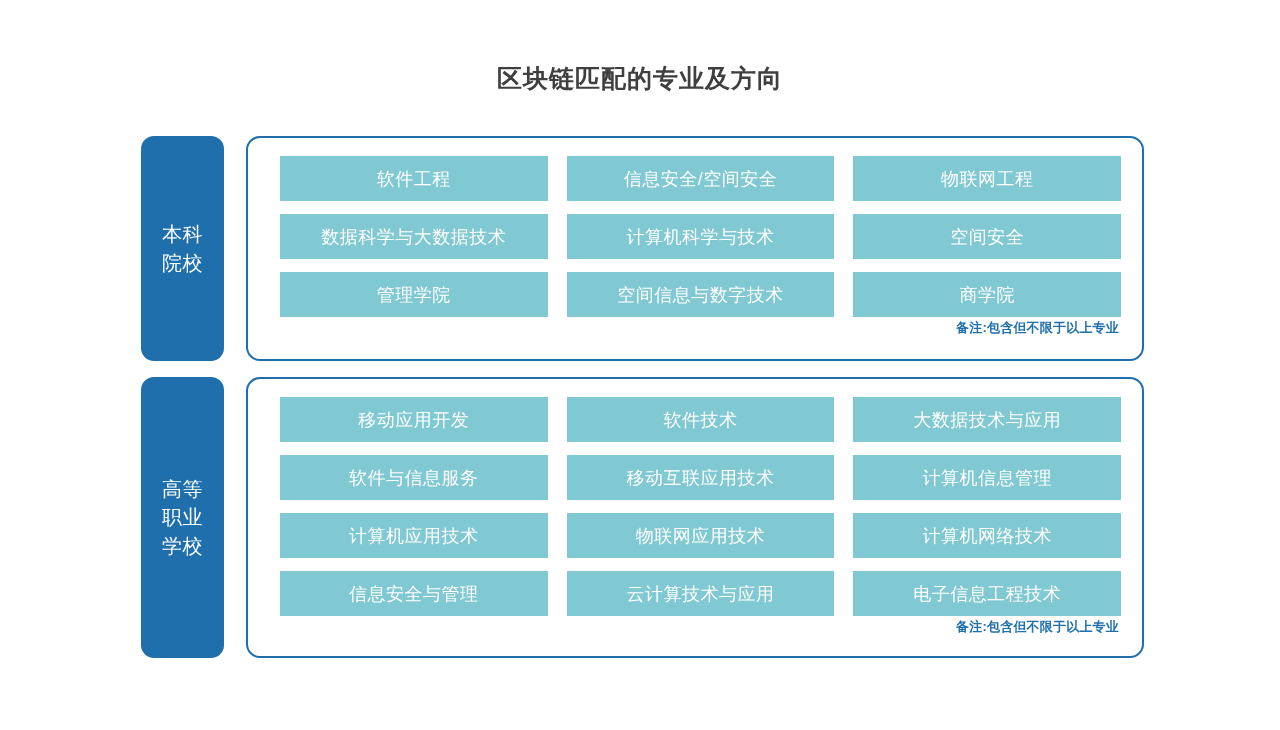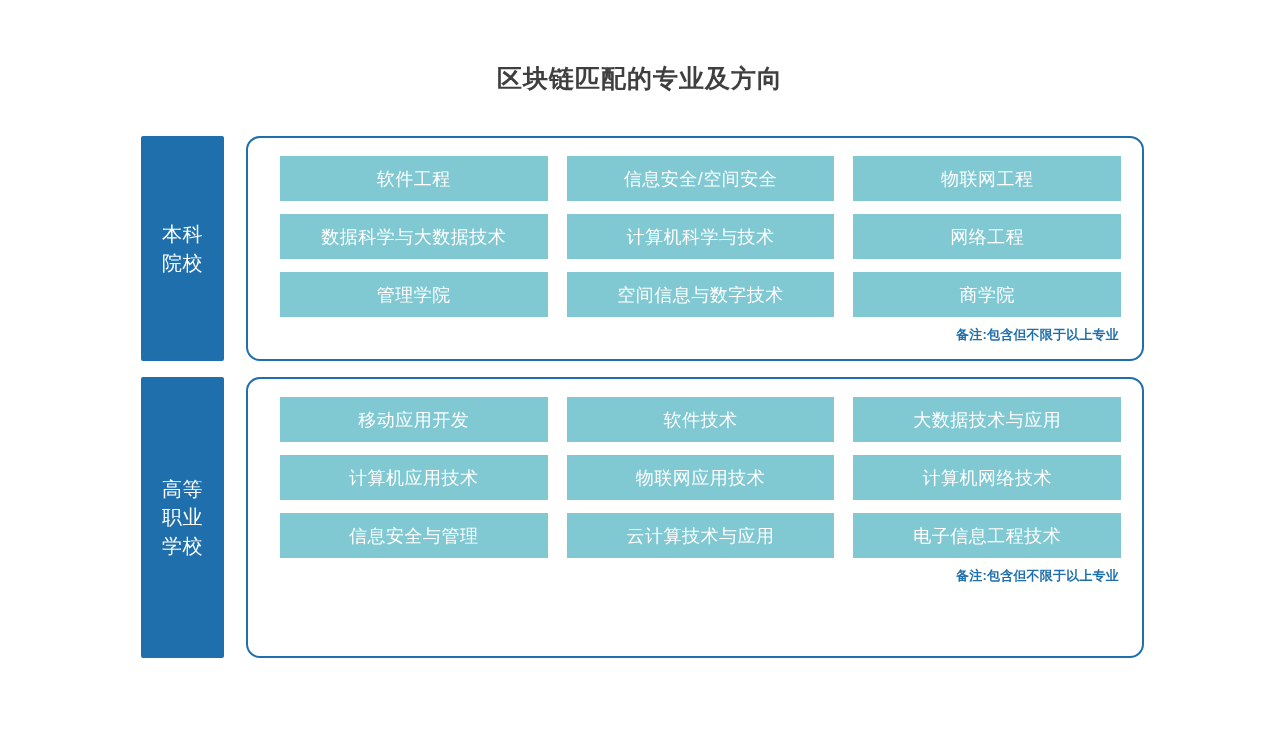--- a/index.html
+++ b/index.html
@@ -41,21 +41,21 @@
     display: flex;
     align-items: stretch;
   }
   .section-undergrad { top: 136px; height: 225px; }
   .section-vocational { top: 377px; height: 281px; }
 
   .tier-label {
     width: 83px;
     flex: 0 0 83px;
     background: #1F6FAD;
-    border-radius: 2px;
+    border-radius: 13px;
     display: flex;
     align-items: center;
     justify-content: center;
     color: #ffffff;
     font-size: 20px;
     line-height: 1.42;
     text-align: center;
     letter-spacing: 0.5px;
     font-weight: 400;
   }
@@ -92,21 +92,21 @@
     display: flex;
     align-items: center;
     justify-content: center;
     font-size: 18px;
     letter-spacing: 0.5px;
     white-space: nowrap;
     box-sizing: border-box;
   }
 
   .panel-note {
-    margin-top: 9px;
+    margin-top: 2px;
     text-align: right;
     font-size: 13px;
     font-weight: 700;
     color: #1F6FAD;
     letter-spacing: 0.2px;
     padding-right: 2px;
   }
 </style>
 </head>
 <body>
@@ -123,21 +123,21 @@
     <div class="panel">
       <div class="grid">
         <div class="grid-row">
           <div class="major-chip">软件工程</div>
           <div class="major-chip">信息安全/空间安全</div>
           <div class="major-chip">物联网工程</div>
         </div>
         <div class="grid-row">
           <div class="major-chip">数据科学与大数据技术</div>
           <div class="major-chip">计算机科学与技术</div>
-          <div class="major-chip">网络工程</div>
+          <div class="major-chip">空间安全</div>
         </div>
         <div class="grid-row">
           <div class="major-chip">管理学院</div>
           <div class="major-chip">空间信息与数字技术</div>
           <div class="major-chip">商学院</div>
         </div>
       </div>
       <div class="panel-note">备注:包含但不限于以上专业</div>
     </div>
   </div>
@@ -149,20 +149,25 @@
 学校</span>
     </div>
     <div class="panel">
       <div class="grid">
         <div class="grid-row">
           <div class="major-chip">移动应用开发</div>
           <div class="major-chip">软件技术</div>
           <div class="major-chip">大数据技术与应用</div>
         </div>
         <div class="grid-row">
+          <div class="major-chip">软件与信息服务</div>
+          <div class="major-chip">移动互联应用技术</div>
+          <div class="major-chip">计算机信息管理</div>
+        </div>
+        <div class="grid-row">
           <div class="major-chip">计算机应用技术</div>
           <div class="major-chip">物联网应用技术</div>
           <div class="major-chip">计算机网络技术</div>
         </div>
         <div class="grid-row">
           <div class="major-chip">信息安全与管理</div>
           <div class="major-chip">云计算技术与应用</div>
           <div class="major-chip">电子信息工程技术</div>
         </div>
       </div>

